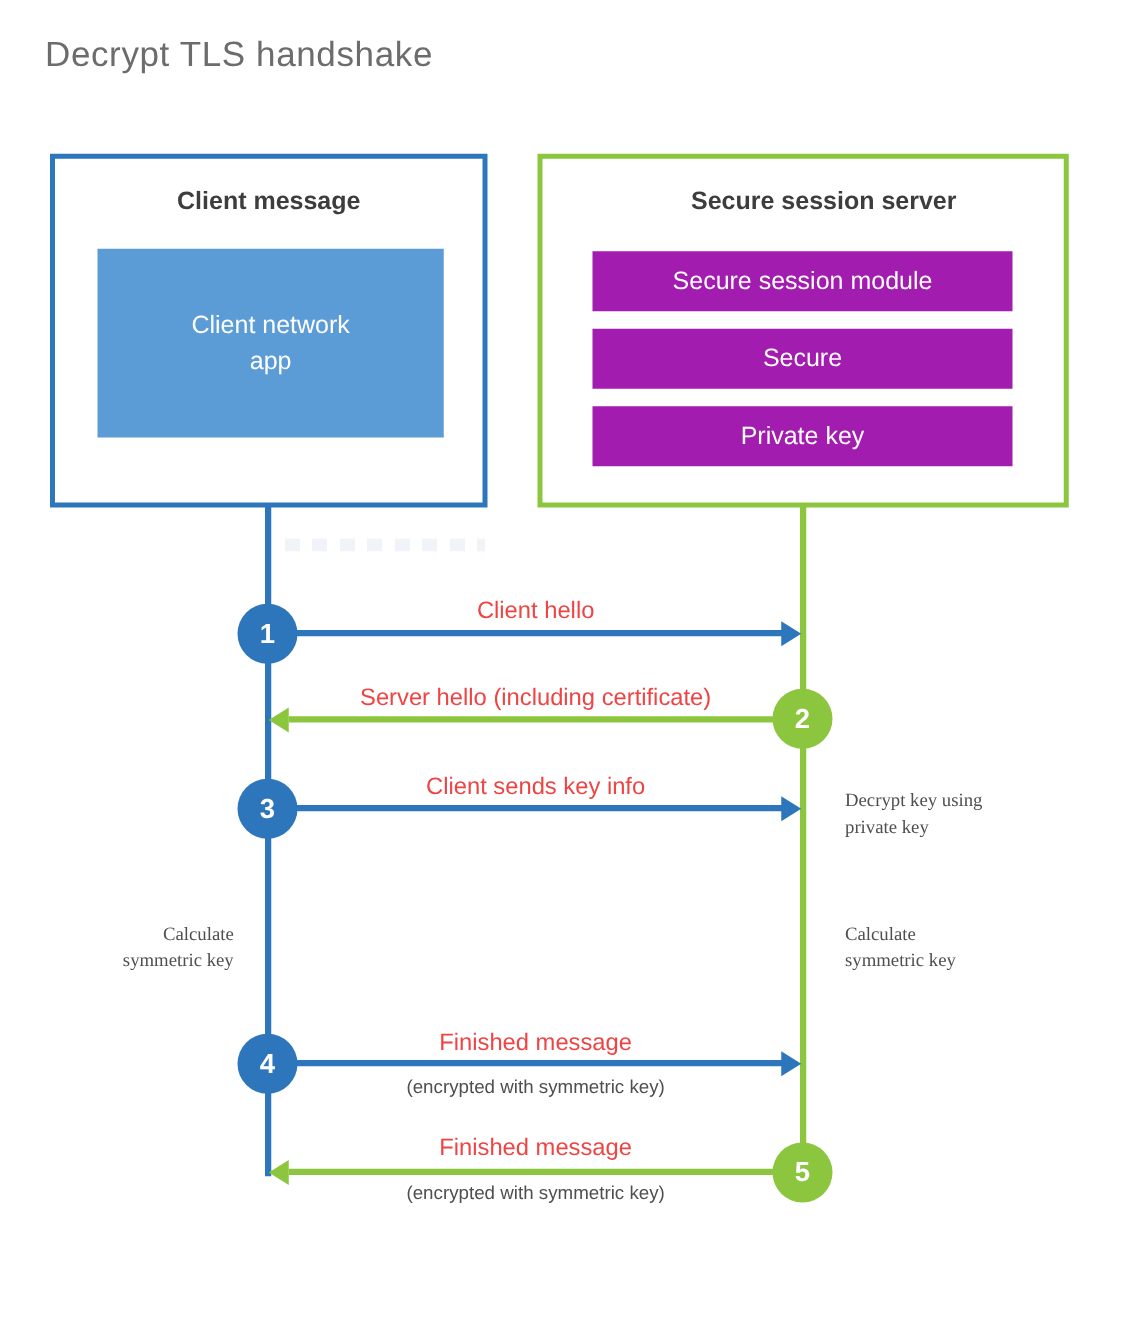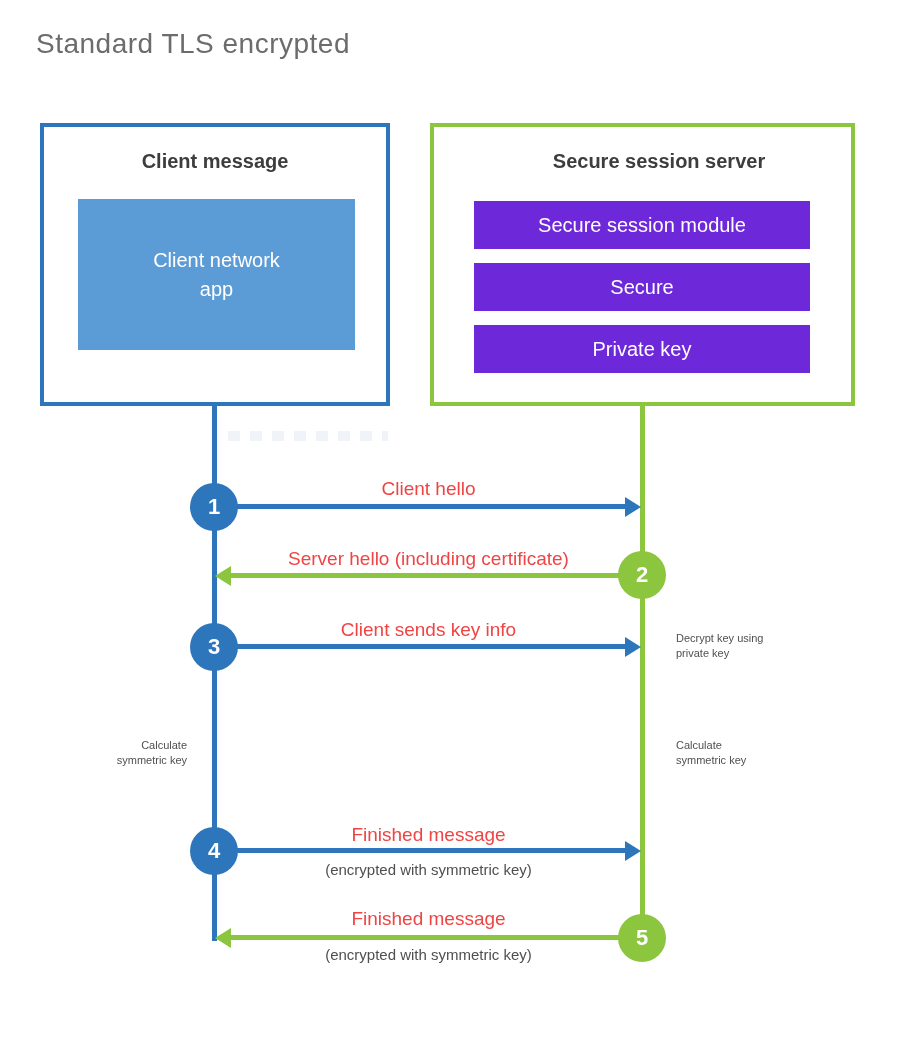--- a/index.html
+++ b/index.html
@@ -16,21 +16,21 @@
   .server-box{left:430px;width:425px;border:4px solid #8cc63e;}
   .actor-title{top:150px;font-size:20px;font-weight:700;color:#3d3d3d;text-align:center;}
   .client-title{left:40px;width:350px;}
   .server-title{left:430px;width:458px;}
   .client-app{
     left:78px;top:199px;width:277px;height:151px;background:#5c9cd6;
     display:flex;align-items:center;justify-content:center;text-align:center;
     color:#ffffff;font-size:20px;line-height:1.45;
   }
   .server-bar{
-    left:474px;width:336px;height:48px;background:#6d28d9;
+    left:474px;width:336px;height:48px;background:#a21caf;
     color:#ffffff;font-size:20px;text-align:center;line-height:48px;
   }
   .bar-1{top:201px;} .bar-2{top:263px;} .bar-3{top:325px;}
   
   .lifeline{width:5px;top:405px;}
   .client-lifeline{left:212px;height:536px;background:#2e76bb;}
   .server-lifeline{left:640px;height:533px;background:#8cc63e;}
   
   .dashed-artifact{
     left:228px;top:431px;width:160px;height:10px;
@@ -53,31 +53,31 @@
   .arrow-head{width:0;height:0;z-index:2;}
   .head-right{border-top:10px solid transparent;border-bottom:10px solid transparent;border-left:16px solid #2e76bb;left:625px;}
   .head-left{border-top:10px solid transparent;border-bottom:10px solid transparent;border-right:16px solid #8cc63e;left:215px;}
   .h1{top:497px;} .h2{top:566px;} .h3{top:637px;} .h4{top:841px;} .h5{top:928px;}
   
   .msg-label{left:215px;width:427px;text-align:center;font-size:19px;color:#ef4444;z-index:4;}
   .msg-sub{left:215px;width:427px;text-align:center;font-size:15px;color:#4f4f4f;z-index:4;}
   .l1{top:478px;} .l2{top:548px;} .l3{top:619px;} .s3{top:656px;}
   .l4{top:824px;} .s4{top:861px;} .l5{top:908px;} .s5{top:946px;}
   
-  .side-note{font-size:11px;color:#4f4f4f;line-height:1.4;white-space:pre-line;z-index:4;}
+  .side-note{font-size:15px;color:#4f4f4f;line-height:1.4;white-space:pre-line;z-index:4;font-family:Liberation Serif, serif;}
   .note-decrypt{left:676px;top:631px;text-align:left;width:150px;}
   .note-calc-right{left:676px;top:738px;text-align:left;width:150px;}
   .note-calc-left{left:60px;top:738px;width:127px;text-align:right;}
 </style>
 </head>
 <body>
 
 <div class="canvas">
 
-  <div class="abs diagram-title">Standard TLS encrypted</div>
+  <div class="abs diagram-title">Decrypt TLS handshake</div>
 
   <div class="abs actor-box client-box"></div>
   <div class="abs actor-title client-title">Client message</div>
   <div class="abs client-app">
     <span style="white-space:pre-line;">Client network
 app</span>
   </div>
 
   <div class="abs actor-box server-box"></div>
   <div class="abs actor-title server-title">Secure session server</div>

